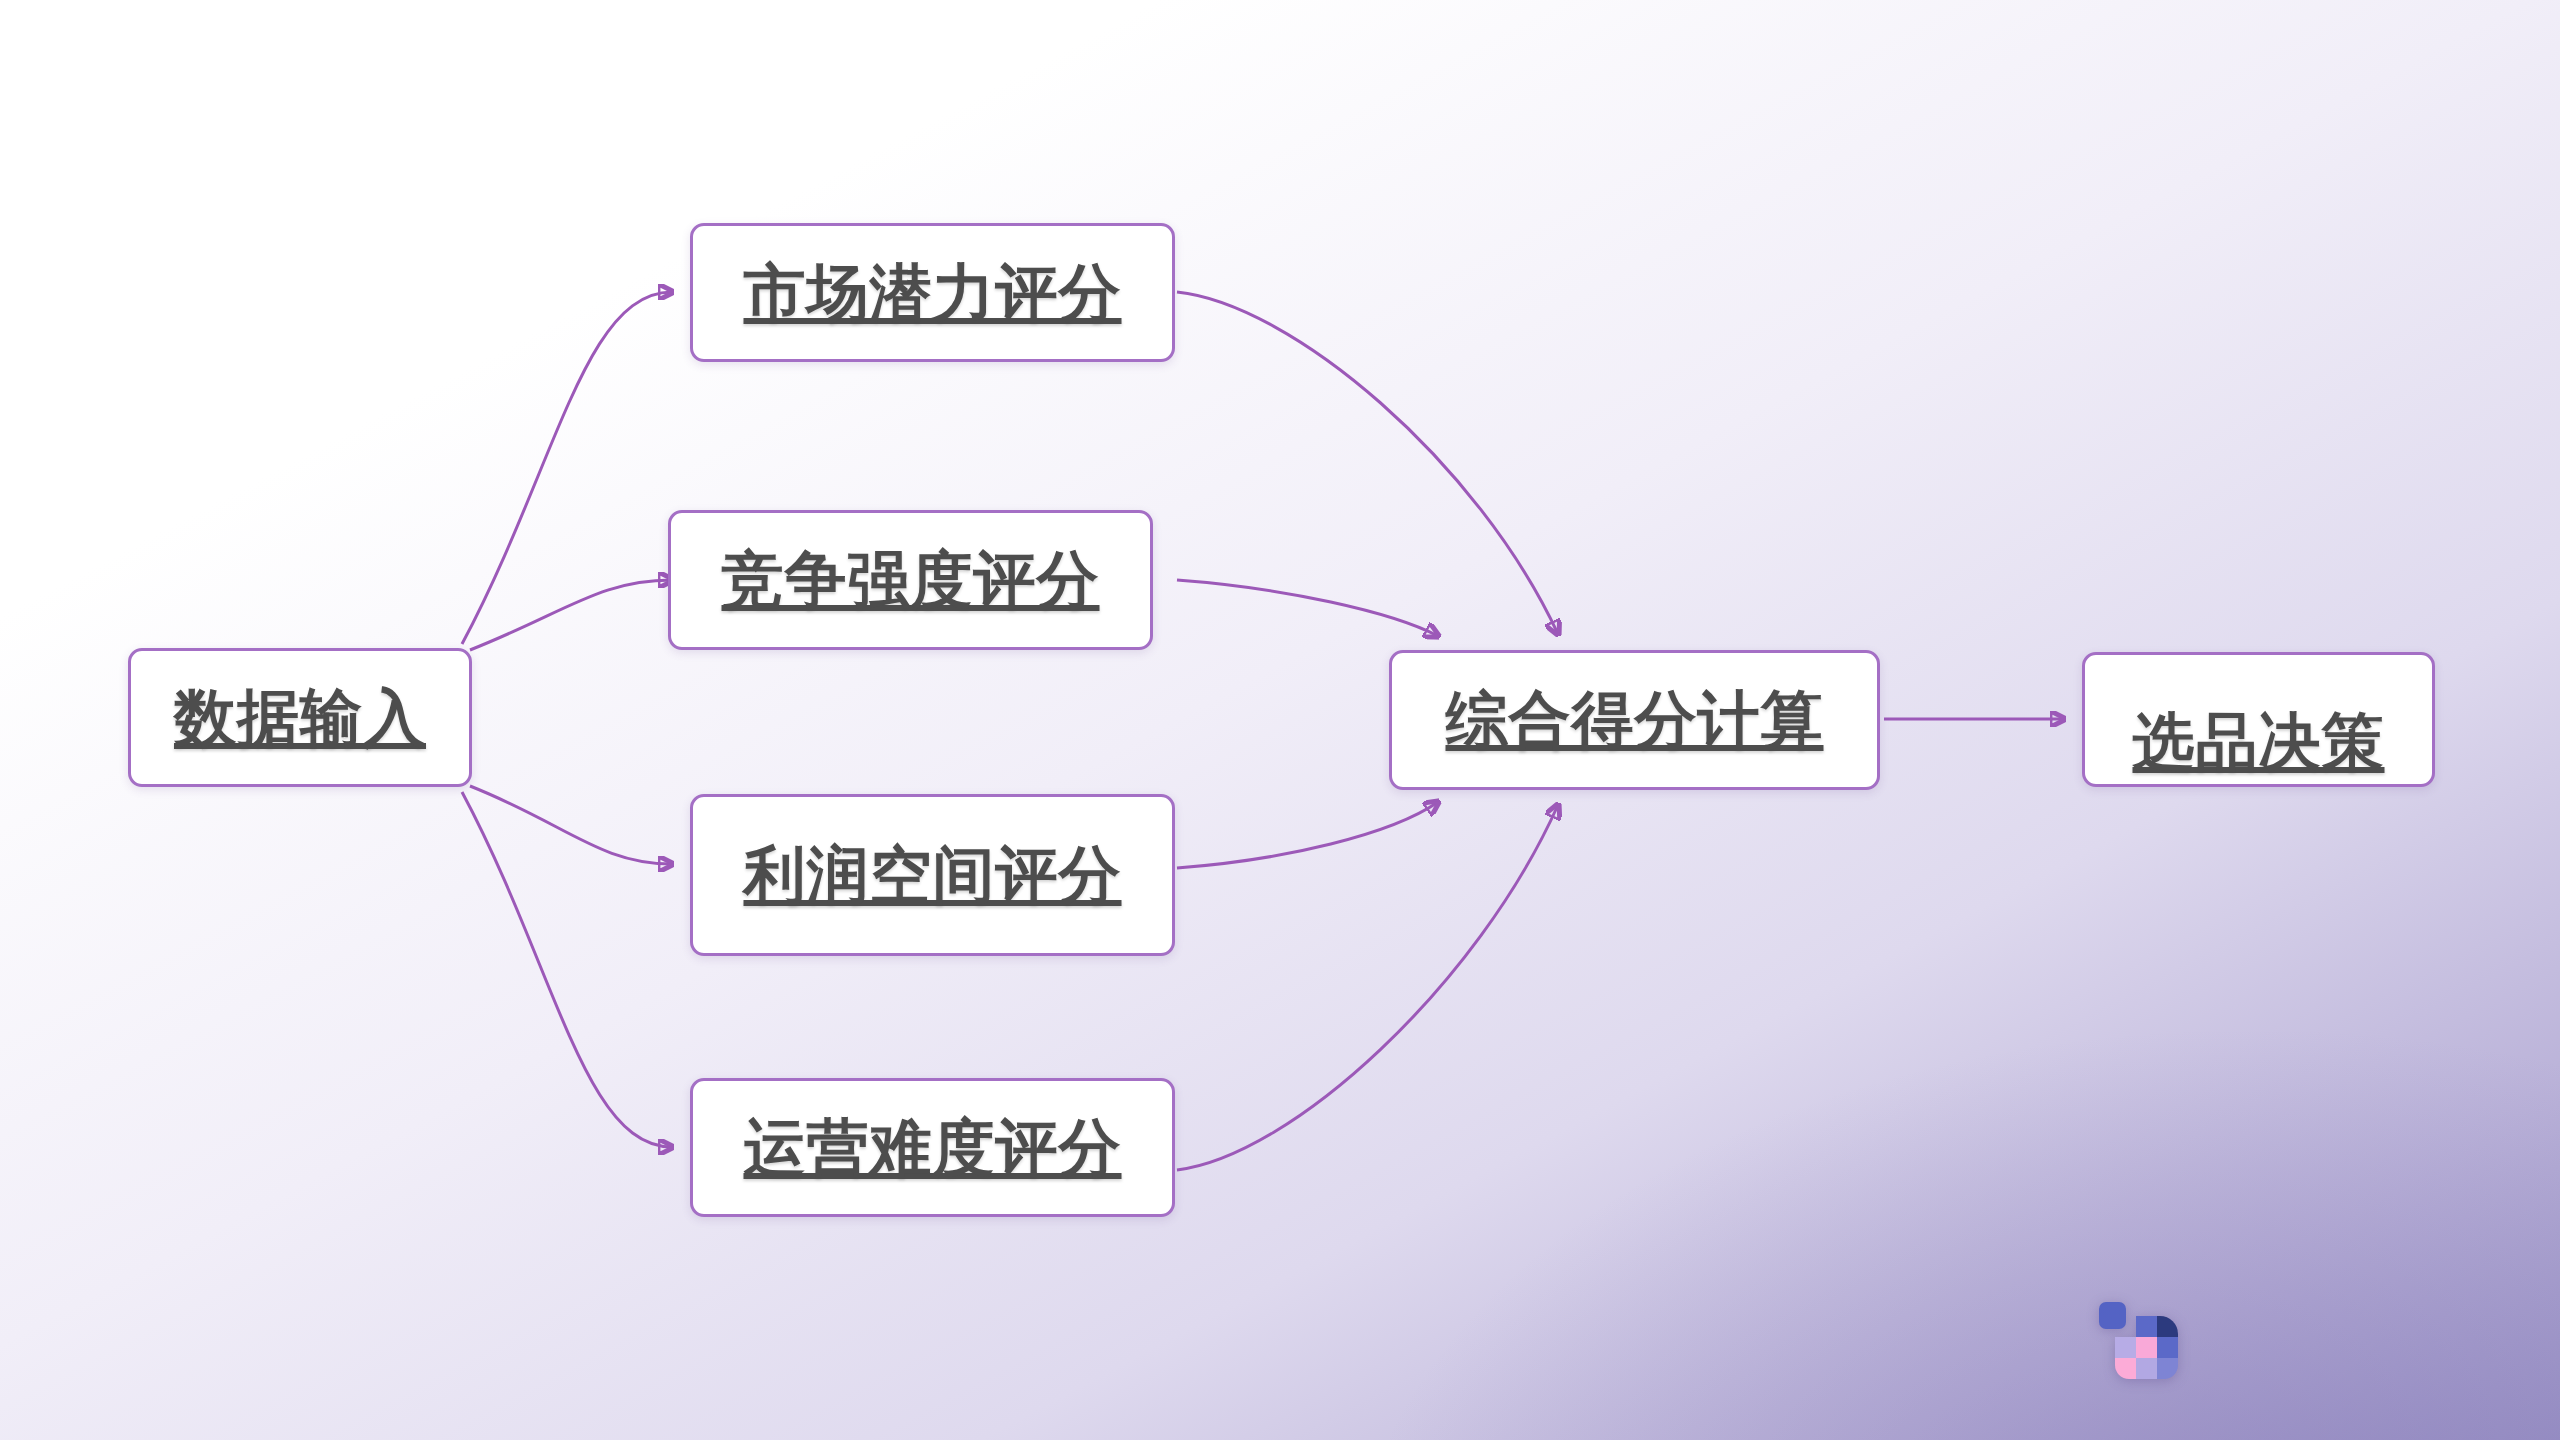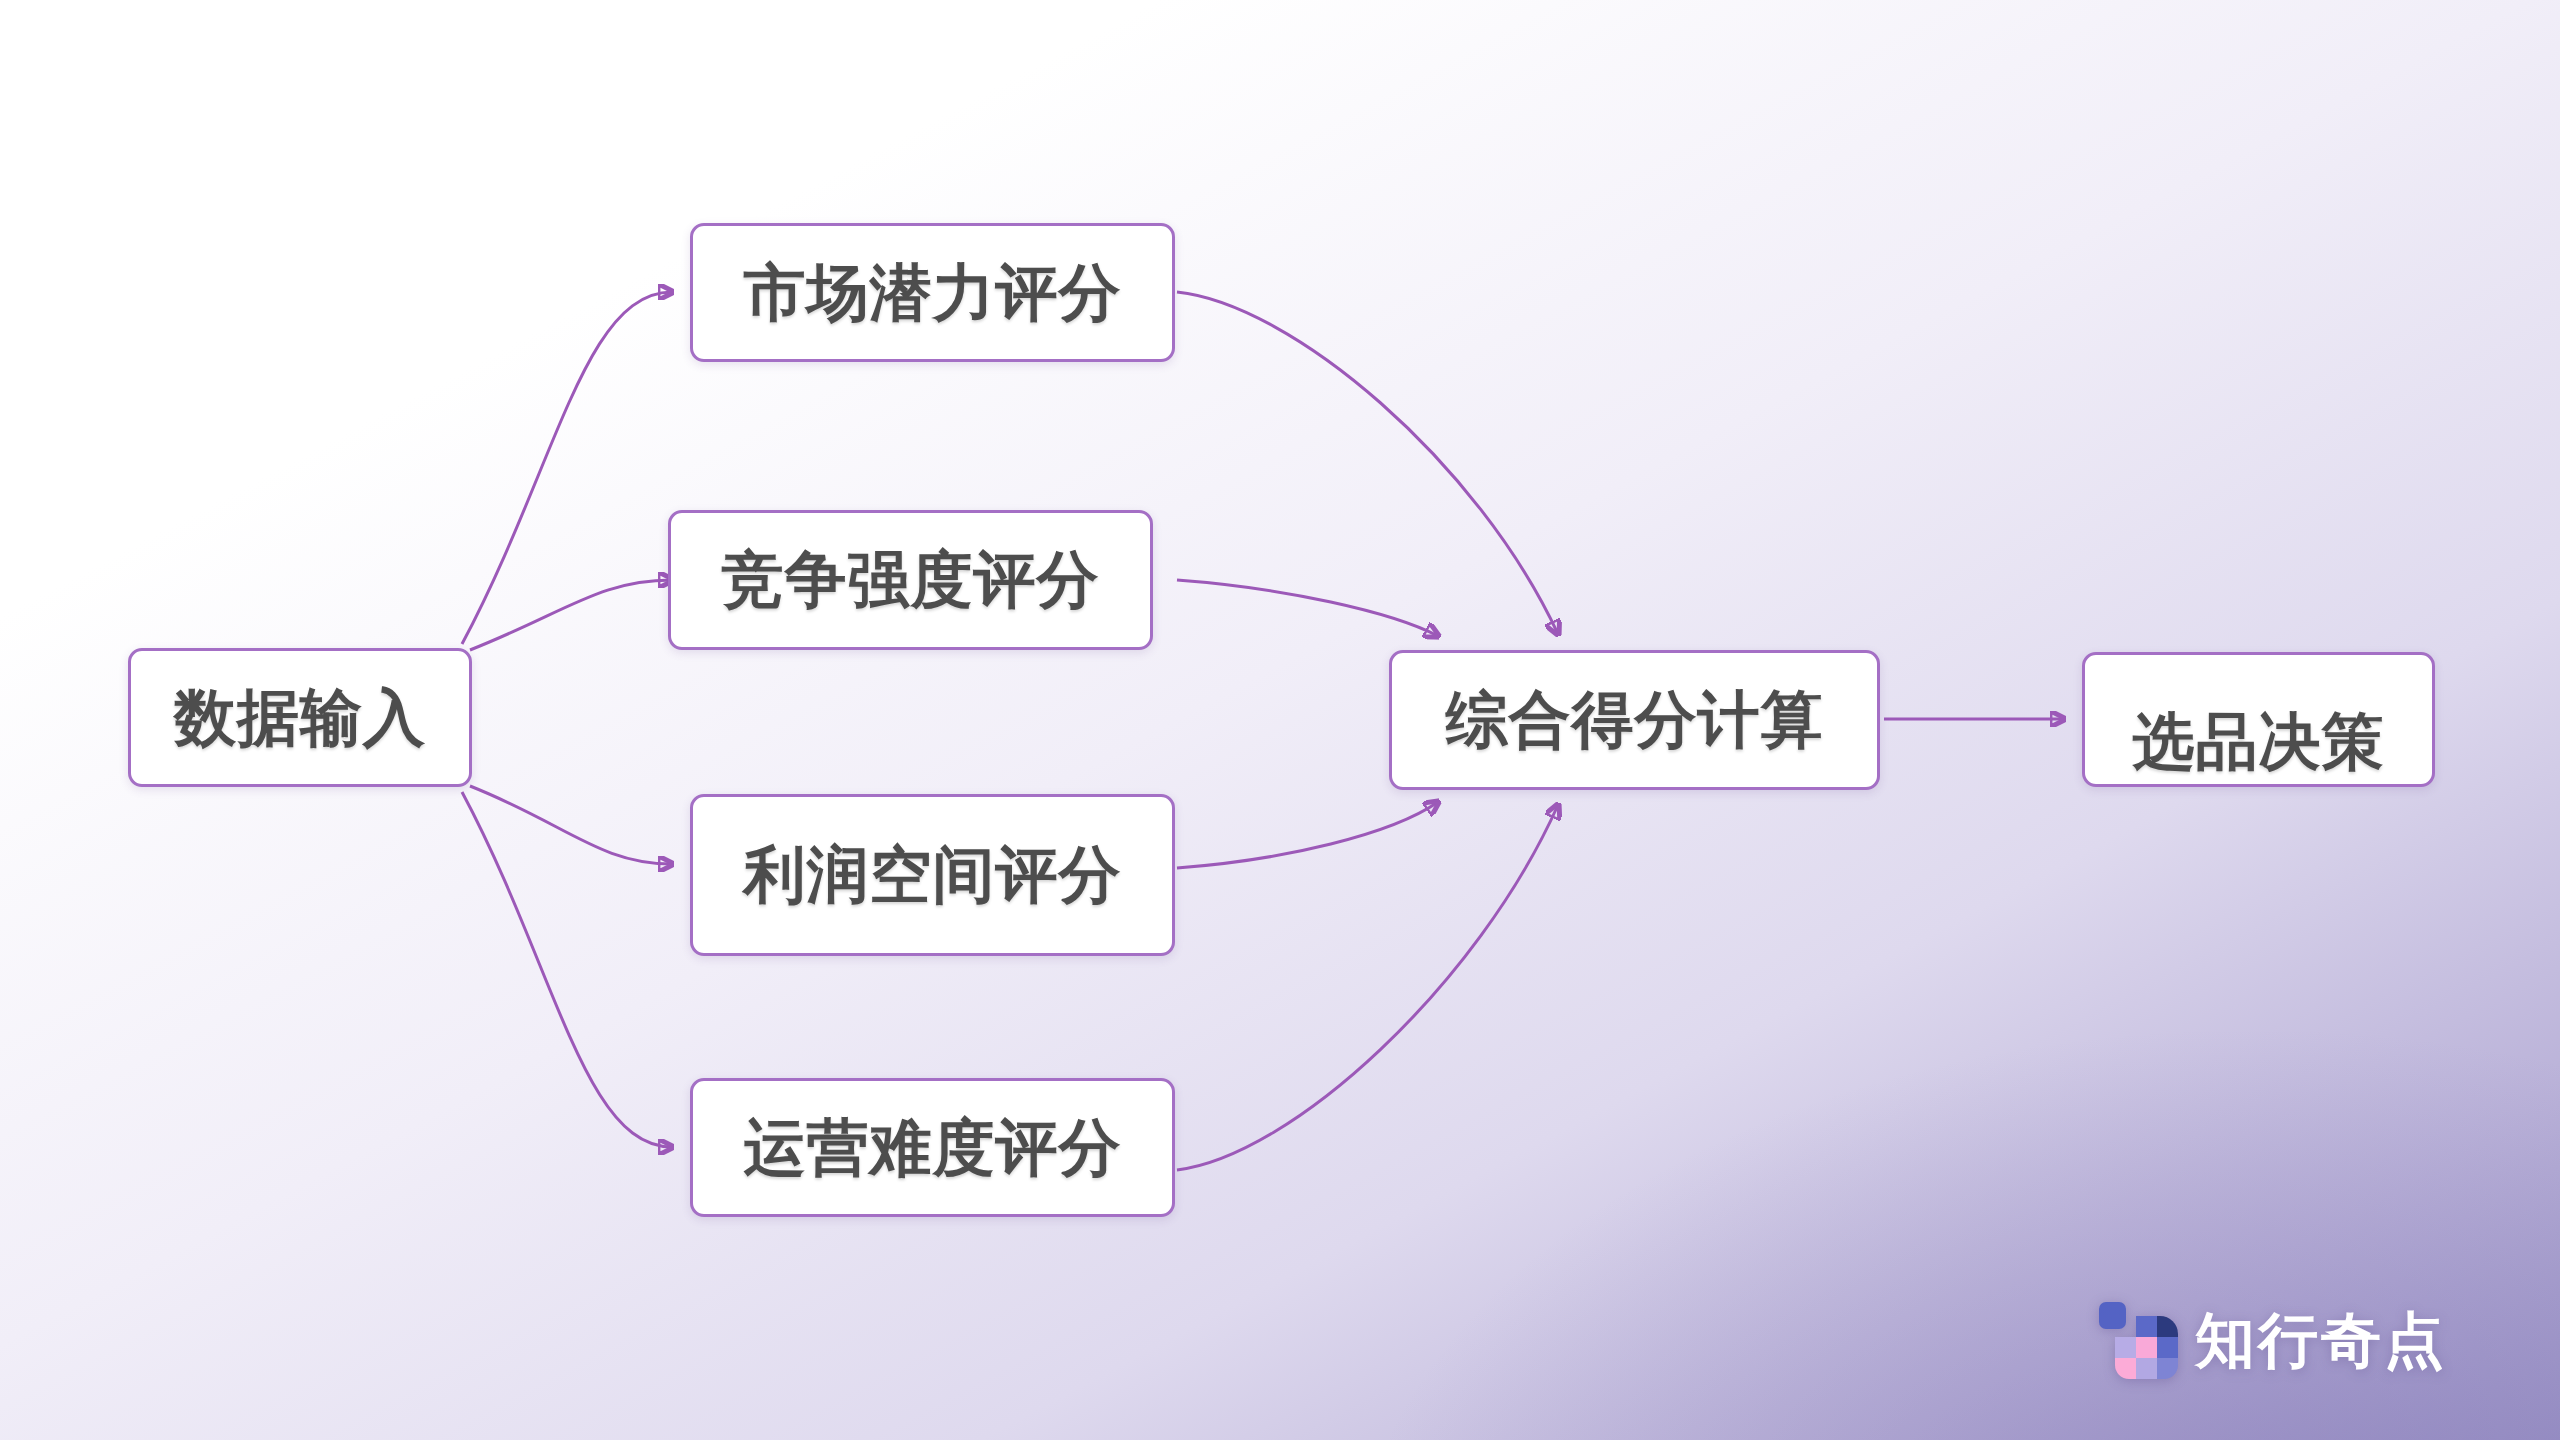--- a/index.html
+++ b/index.html
@@ -12,21 +12,21 @@
   }
   .canvas{position:absolute;inset:0;}
   svg.edges{position:absolute;left:0;top:0;width:2560px;height:1440px;pointer-events:none;}
   svg.edges path{fill:none;stroke:#9c59b8;stroke-width:3;}
   .node{
     position:absolute;display:flex;align-items:center;justify-content:center;
     background:#ffffff;border:3px solid #a46fc5;border-radius:14px;
     box-shadow:0 3px 10px rgba(96,64,140,0.14);
     color:#4d4d4d;font-weight:bold;font-size:62px;letter-spacing:1px;
     text-shadow:0 2px 3px rgba(0,0,0,0.16);
-    box-sizing:border-box;white-space:nowrap;
+    box-sizing:border-box;white-space:nowrap;text-decoration:underline;
   }
   .n-input      {left:128px; top:648px; width:344px; height:139px;}
   .n-market     {left:690px; top:223px; width:485px; height:139px;}
   .n-competition{left:668px; top:510px; width:485px; height:140px;}
   .n-profit     {left:690px; top:794px; width:485px; height:162px;}
   .n-operation  {left:690px; top:1078px;width:485px; height:139px;}
   .n-score      {left:1389px;top:650px; width:491px; height:140px;}
   .n-decision   {left:2082px;top:652px; width:353px; height:135px;align-items:flex-end;}
 
   .logo{
@@ -113,16 +113,15 @@
         <div class="cell c-indigo"></div>
         <div class="cell c-navy"></div>
         <div class="cell c-lav1"></div>
         <div class="cell c-pink1"></div>
         <div class="cell c-indigo2"></div>
         <div class="cell c-pink2"></div>
         <div class="cell c-lav2"></div>
         <div class="cell c-peri"></div>
       </div>
     </div>
-    <span class="logo-text">知行奇点</span>
   </div>
 
 </div>
 
 </body></html>

